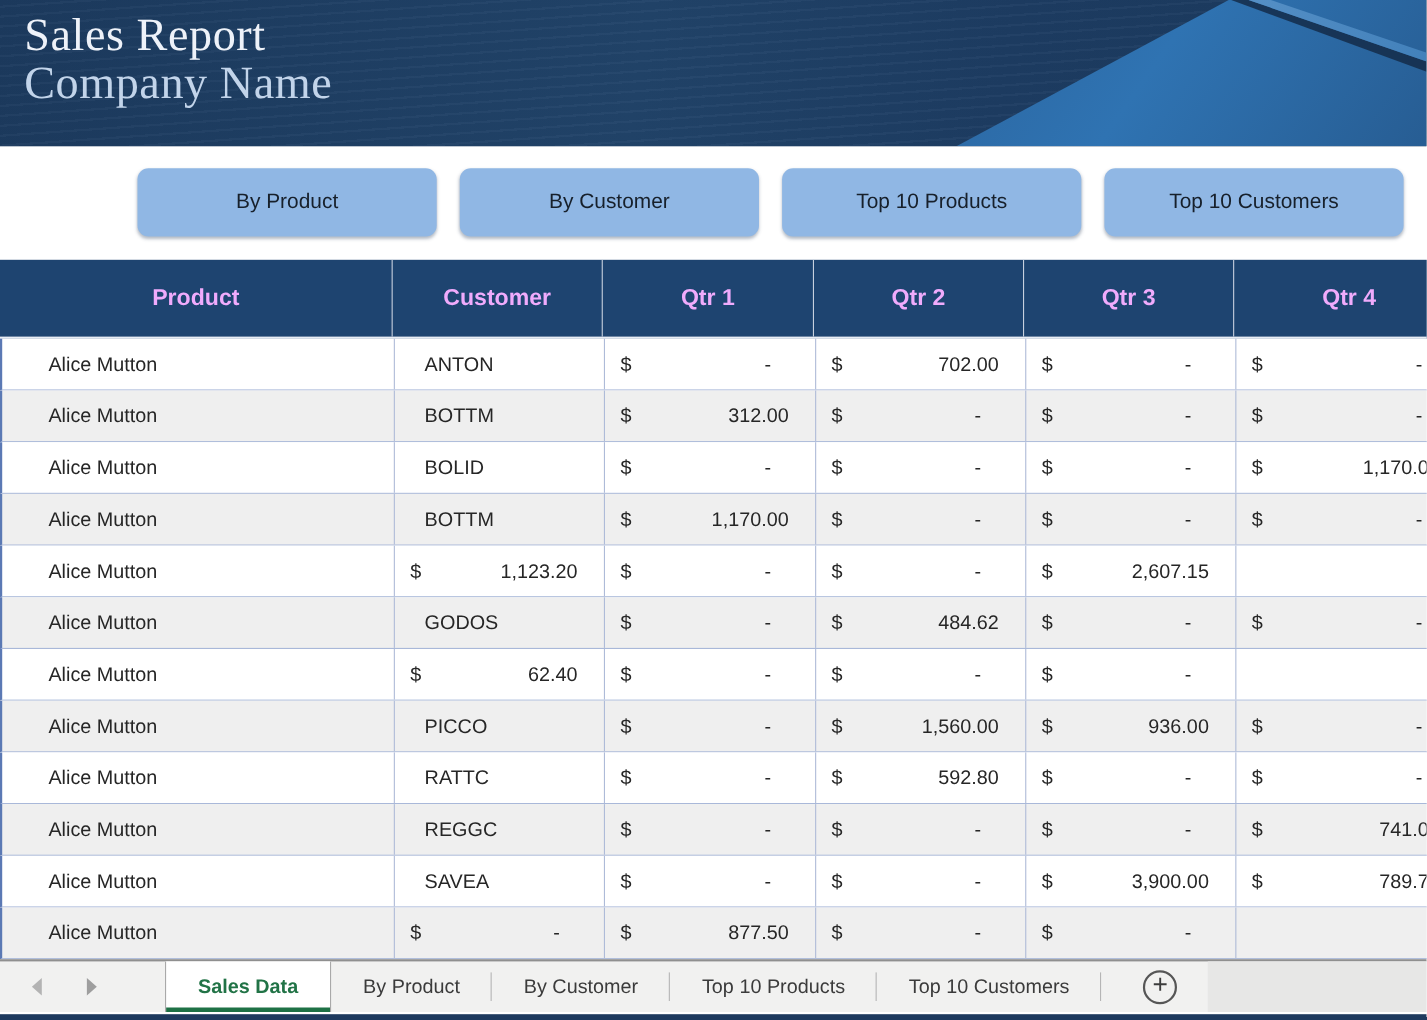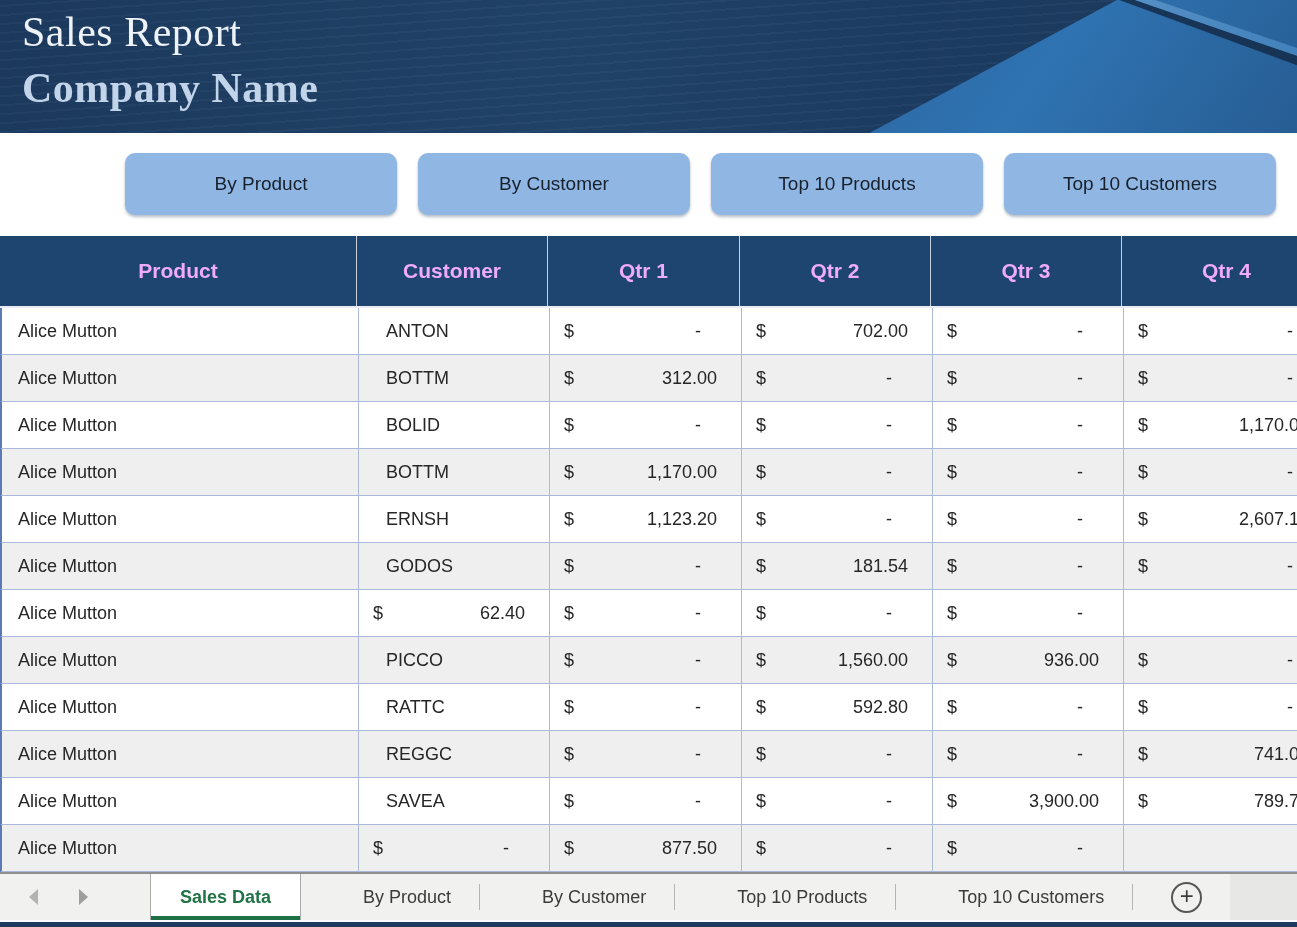--- a/index.html
+++ b/index.html
@@ -17,57 +17,57 @@
   .banner .diag-main { position:absolute; top:0; right:0; width:450px; height:133px;
             background:linear-gradient(125deg,#2b659f 0%,#2f73b2 45%,#275d93 100%);
             clip-path:polygon(60% 0, 100% 0, 100% 100%, 5% 100%); }
   .banner .diag-shadow { position:absolute; top:0; right:0; width:450px; height:133px;
             background:#142c49; clip-path:polygon(60.5% 0, 64% 0, 100% 42%, 100% 49%); opacity:.85; }
   .banner .diag-stripe { position:absolute; top:0; right:0; width:450px; height:133px;
             background:linear-gradient(125deg,#6fa3d4,#3d7db8);
             clip-path:polygon(64% 0, 68.5% 0, 100% 36%, 100% 42%); }
   .banner h1 { position:absolute; left:22px; top:8px; font-family:"Liberation Serif", serif;
                font-weight:normal; font-size:42px; color:#eef2f9; letter-spacing:.5px; }
-  .banner h2 { position:absolute; left:22px; top:64px; font-family:"Liberation Serif", serif;
-               font-weight:bold; font-size:42px; color:#c2d4ea; letter-spacing:.5px; }
+  .banner h2 { position:absolute; left:22px; top:52px; font-family:"Liberation Serif", serif;
+               font-weight:normal; font-size:42px; color:#c2d4ea; letter-spacing:.5px; }
 
   
   .btn-row { display:flex; gap:21px; padding:20px 0 0 125px; height:103px; }
   .nav-btn { width:272px; height:62px; border:none; border-radius:10px;
              background:#90b7e4; color:#17202b; font-size:19px;
              font-family:"Liberation Sans", sans-serif; cursor:pointer;
              box-shadow:0 2px 3px rgba(40,60,90,.35); }
 
   
   .table-wrap { width:1297px; overflow:hidden; }
   .grid-row { display:grid; grid-template-columns:357px 191px 192px 191px 191px 210px; width:1332px; }
   .thead { background:#1e4470; height:72px; border-bottom:2px solid #e8edf5; }
   .th { display:flex; align-items:center; justify-content:center; color:#f0abfc;
         font-weight:bold; font-size:21px; border-right:1px solid #c7d0de; }
   .tr { height:47px; border-bottom:1px solid #a9b8d9; border-left:2px solid #5b79b4; background:#fff; }
   .tr:nth-child(even) { background:#efefef; }
   .td { display:flex; align-items:center; font-size:18px; color:#262626;
         border-right:1px solid #aebbd8; overflow:hidden; white-space:nowrap; }
-  .td.product { padding-left:16px; }
+  .td.product { padding-left:42px; }
   .td.customer { padding-left:27px; }
   .td.money { justify-content:space-between; padding:0 24px 0 14px; }
   .td.money.dash { padding-right:40px; }
   .cur, .amt { display:inline-block; }
 
   
   .tabbar { position:absolute; left:0; top:872px; width:1297px; height:50px;
             background:#f1f1f0; border-top:2px solid #8f8f8f; border-bottom:2px solid #ffffff;
             display:flex; align-items:stretch; }
   .nav-arrows { display:flex; align-items:center; gap:28px; padding:0 20px 0 22px; width:150px; }
   .arrow { width:22px; height:22px; display:flex; align-items:center; justify-content:center; cursor:pointer; }
   .tri-left { width:0; height:0; border-top:8px solid transparent; border-bottom:8px solid transparent;
               border-right:9px solid #b3b3b3; }
   .tri-right { width:0; height:0; border-top:8px solid transparent; border-bottom:8px solid transparent;
                border-left:9px solid #9e9e9e; }
-  .tabs { display:flex; align-items:stretch;gap:33px; }
+  .tabs { display:flex; align-items:stretch; }
   .tab { display:flex; align-items:center; padding:0 29px; font-size:18px; color:#3b3b3b;
          cursor:pointer; position:relative; }
   .tab:not(.active)::after { content:""; position:absolute; right:0; top:10px; bottom:10px;
          width:1px; background:#b5b5b5; }
   .tab.active { background:#ffffff; color:#217346; font-weight:bold;
          border-left:1px solid #a9a9a9; border-right:1px solid #a9a9a9;
          box-shadow:inset 0 -4px 0 #1e7145; }
   .add-area { display:flex; align-items:center; padding-left:38px; }
   .plus-circle { width:31px; height:31px; border:2px solid #565656; border-radius:50%;
          display:flex; align-items:center; justify-content:center; font-size:24px; line-height:1;
@@ -186,21 +186,20 @@
             <span class="amt">-</span>
           </div>
     <div class="td money dash">
             <span class="cur">$</span>
             <span class="amt">-</span>
           </div>
   </div>
 
   <div class="grid-row tr">
     <div class="td product">Alice Mutton</div>
-    <div class="td customer">ERNSH</div>
     <div class="td money">
             <span class="cur">$</span>
             <span class="amt">1,123.20</span>
           </div>
     <div class="td money dash">
             <span class="cur">$</span>
             <span class="amt">-</span>
           </div>
     <div class="td money dash">
             <span class="cur">$</span>
@@ -214,21 +213,21 @@
 
   <div class="grid-row tr">
     <div class="td product">Alice Mutton</div>
     <div class="td customer">GODOS</div>
     <div class="td money dash">
             <span class="cur">$</span>
             <span class="amt">-</span>
           </div>
     <div class="td money">
             <span class="cur">$</span>
-            <span class="amt">181.54</span>
+            <span class="amt">484.62</span>
           </div>
     <div class="td money dash">
             <span class="cur">$</span>
             <span class="amt">-</span>
           </div>
     <div class="td money dash">
             <span class="cur">$</span>
             <span class="amt">-</span>
           </div>
   </div>

